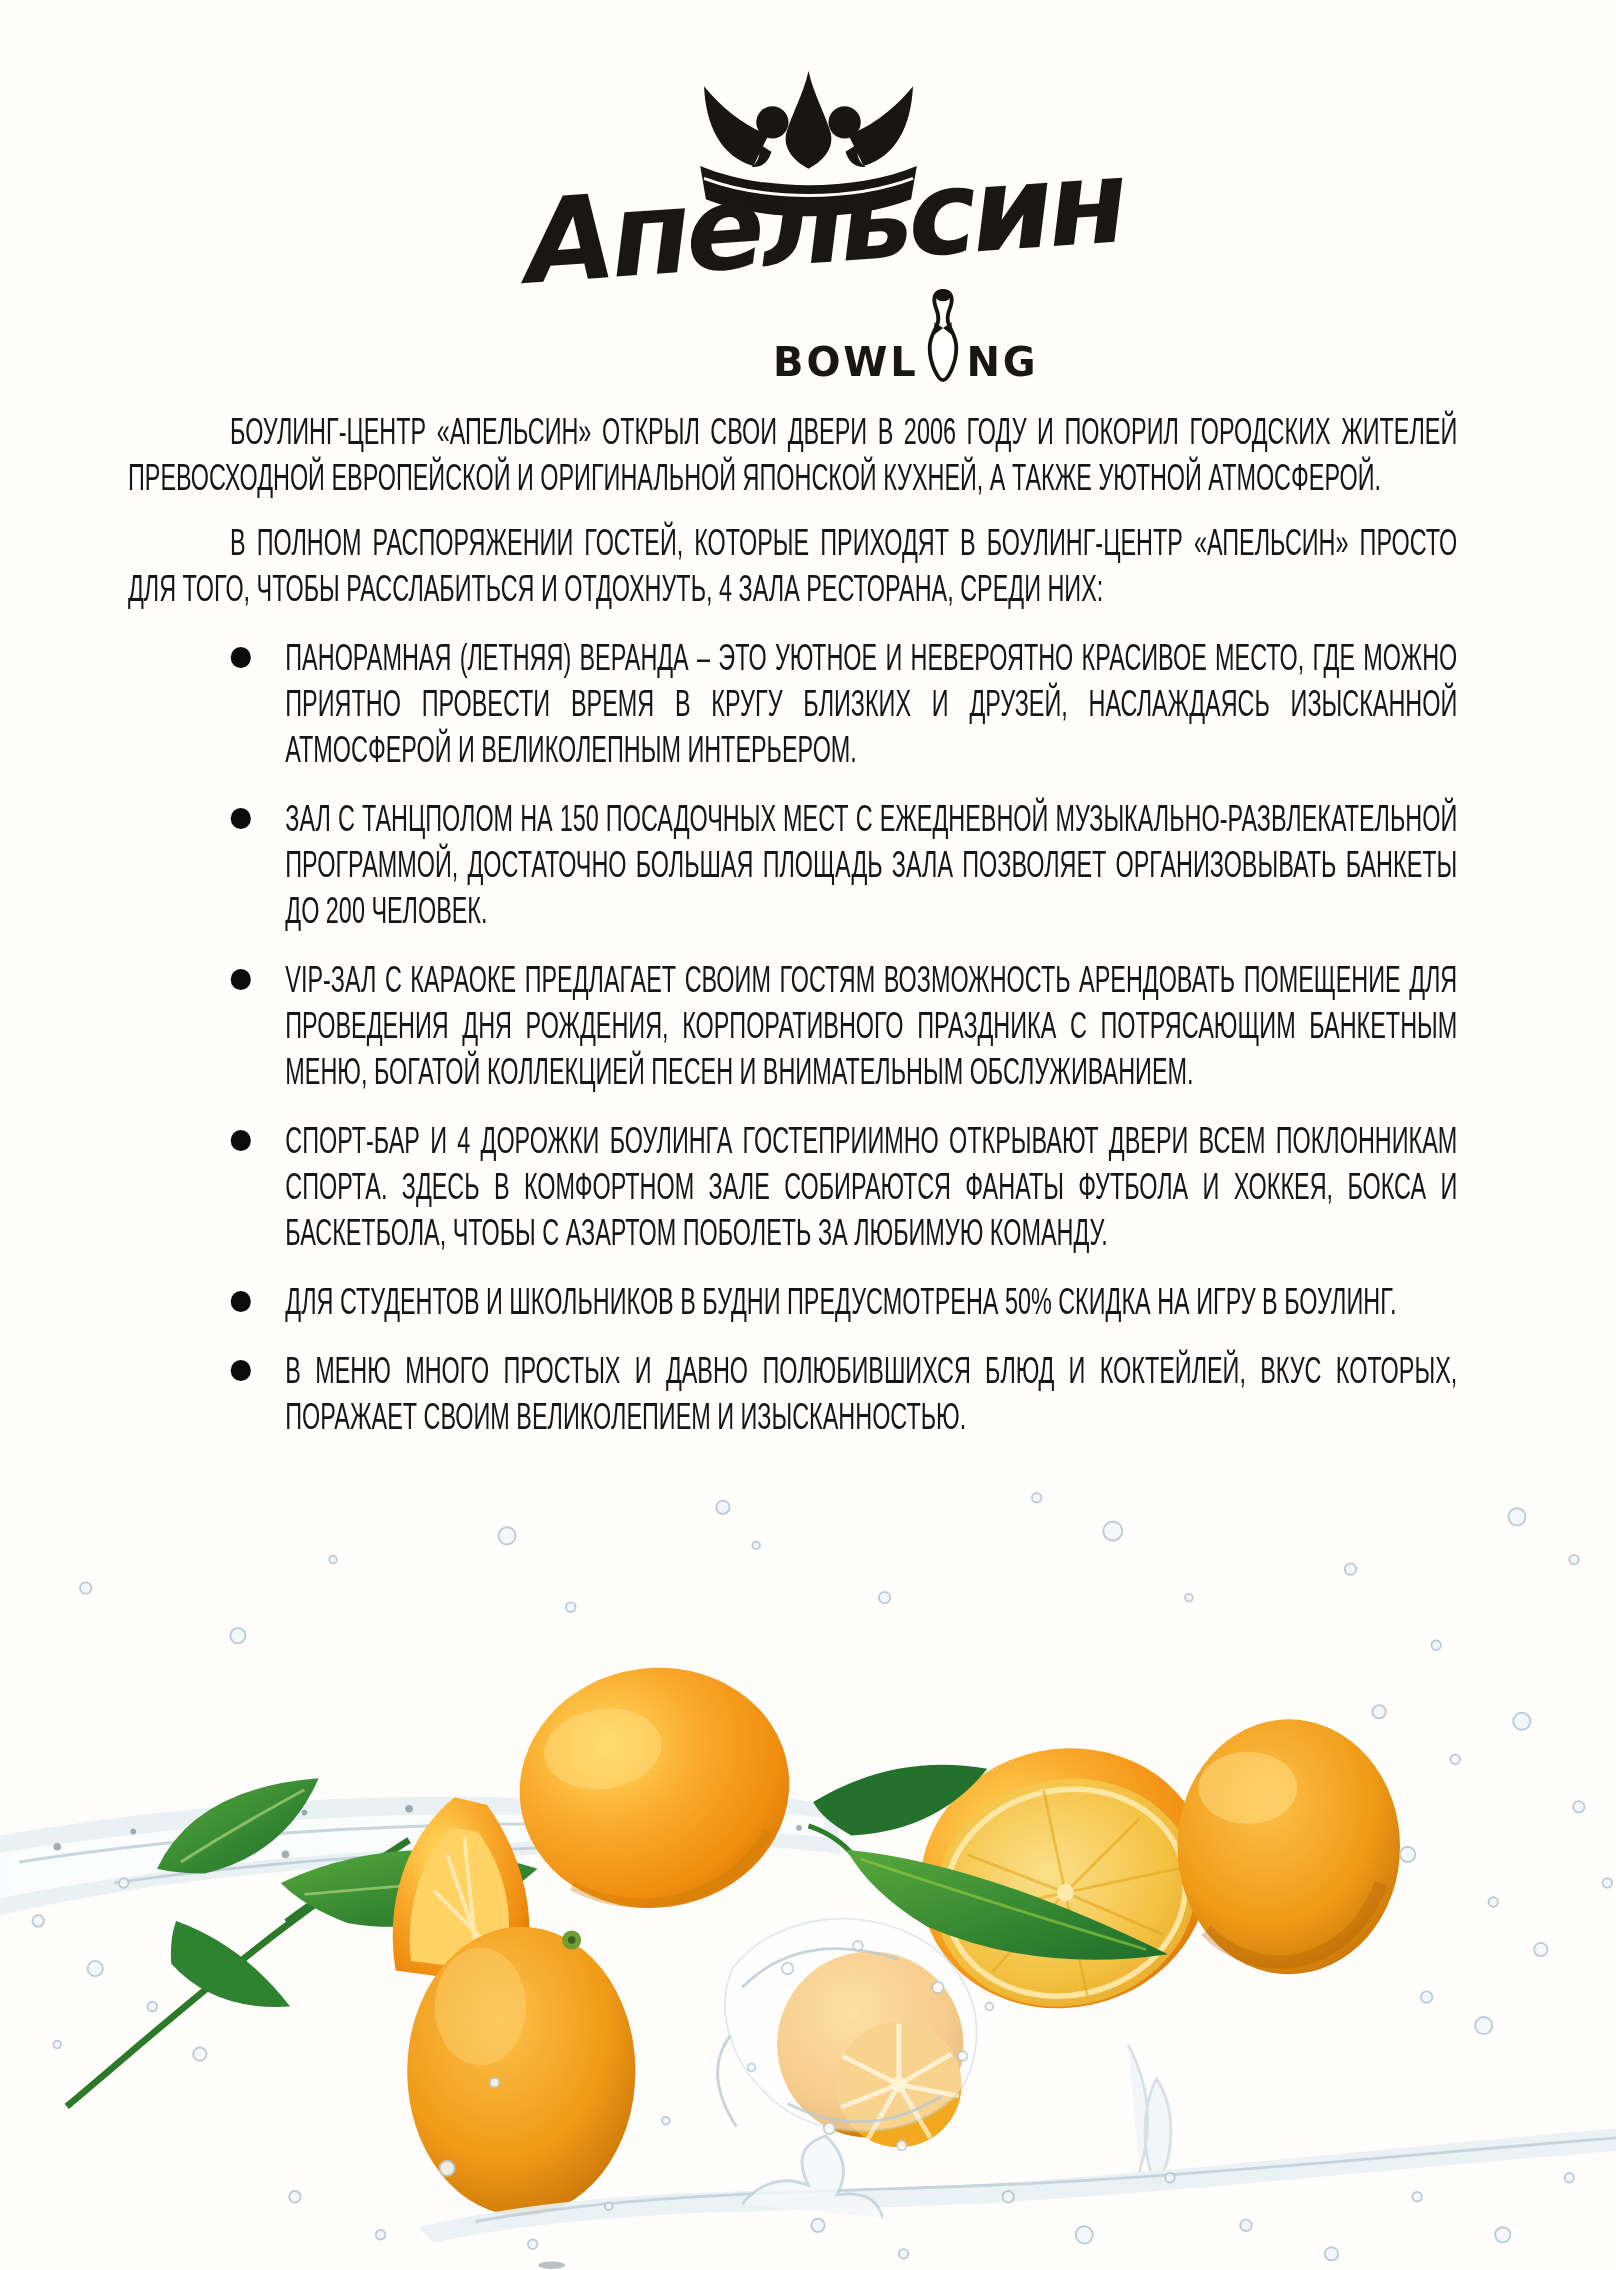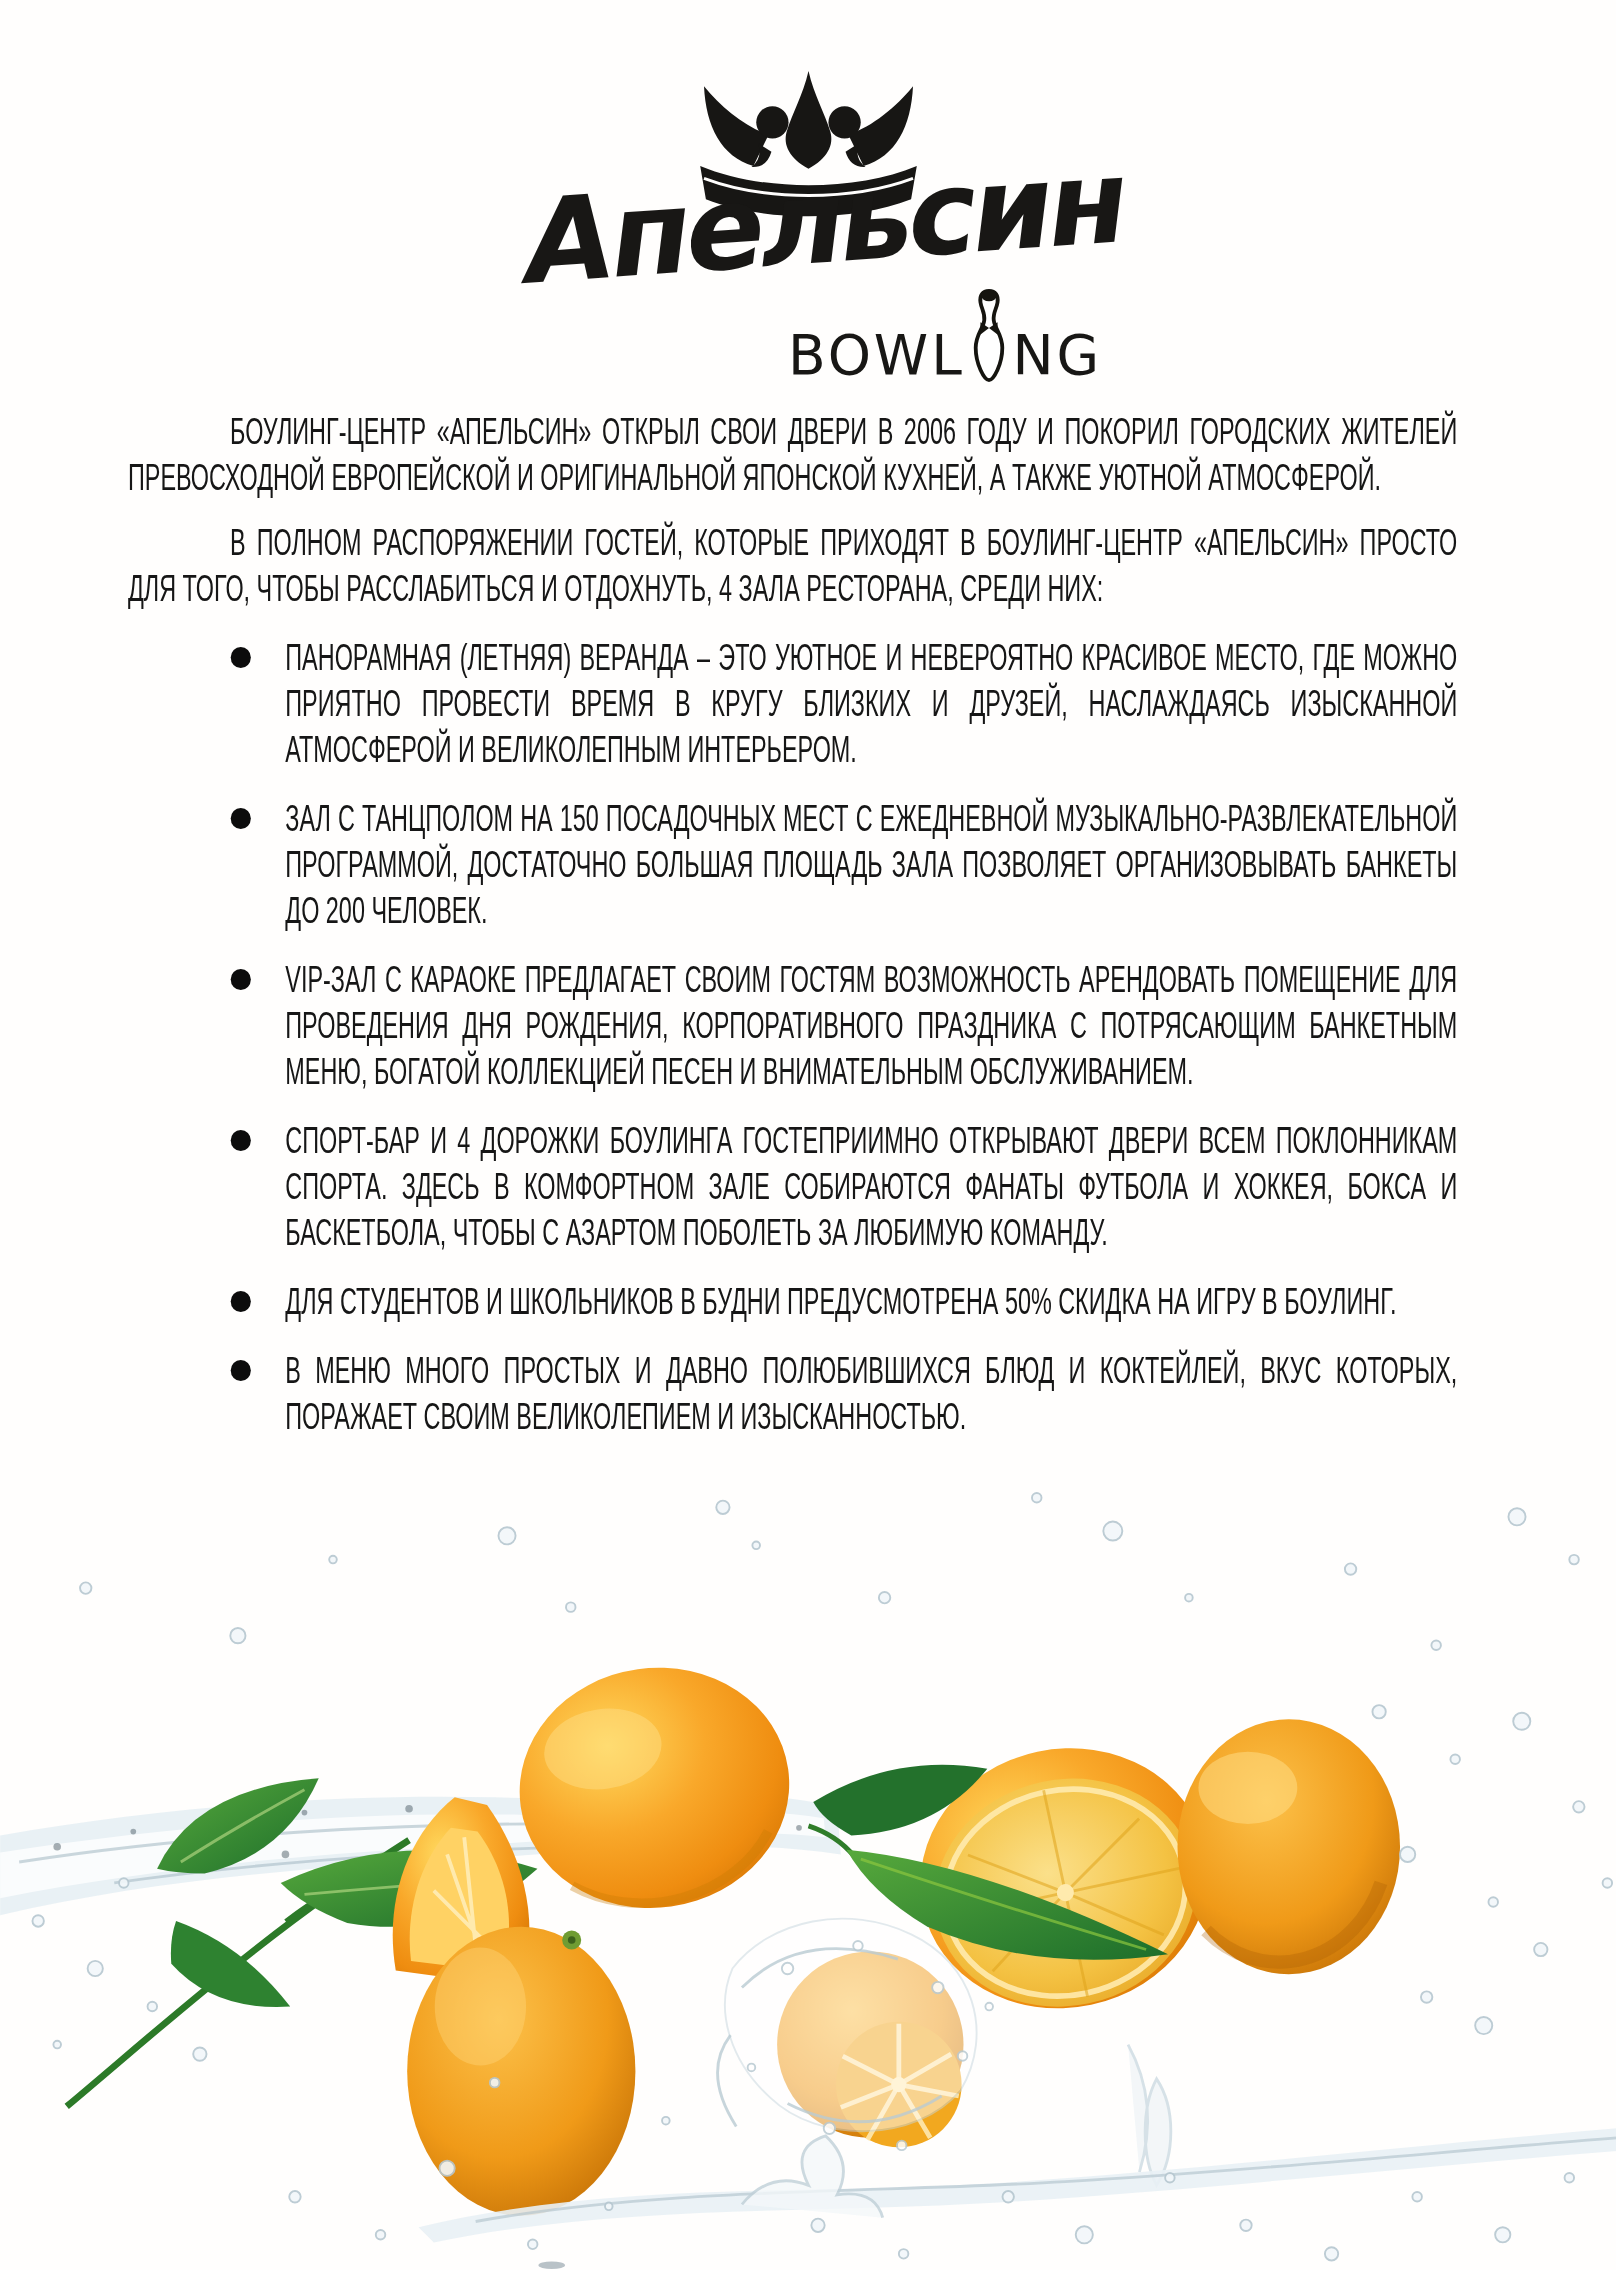--- a/index.html
+++ b/index.html
@@ -12,24 +12,24 @@
   
   .logo{position:absolute;left:476px;top:65px;width:685px;height:295px;z-index:3;}
   .crown{position:absolute;left:190px;top:5.7px;width:285px;height:152px;}
   .brand{
     position:absolute;left:49px;top:99px;white-space:nowrap;
     font-family:"DejaVu Sans",sans-serif;font-weight:bold;font-style:italic;
     font-size:116px;line-height:1;letter-spacing:-4.8px;color:#181715;
     transform:rotate(-4deg);transform-origin:50% 50%;
   }
   .subtitle{
-    position:absolute;left:312px;top:217px;height:99px;
+    position:absolute;left:297px;top:217px;height:99px;
     display:flex;align-items:flex-end;
-    font-family:"DejaVu Sans",sans-serif;font-weight:normal;
-    font-size:55px;line-height:.95;letter-spacing:2.9px;color:#181715;white-space:nowrap;
+    font-family:"DejaVu Sans",sans-serif;font-weight:bold;
+    font-size:40px;line-height:.95;letter-spacing:2.9px;color:#181715;white-space:nowrap;
   }
   .pin{width:42px;height:95px;margin:0 2.9px -1.9px 2.9px;flex:0 0 auto;}
 
   
   .content{
     position:absolute;left:128px;top:409px;width:2045px;z-index:2;
     transform:scaleX(0.65);transform-origin:0 0;
     font-size:36px;line-height:46px;color:#161616;
   }
   .content p{margin:0 0 19px 0;text-align:justify;text-indent:157px;}

